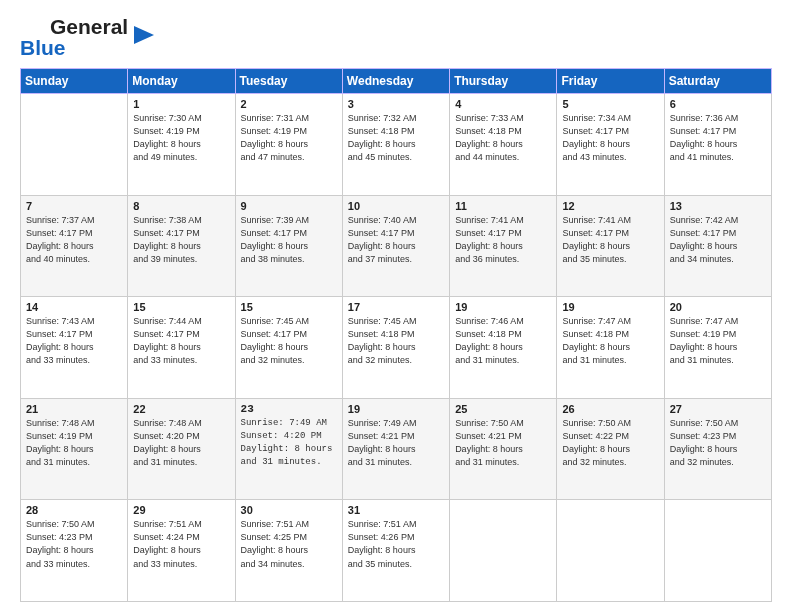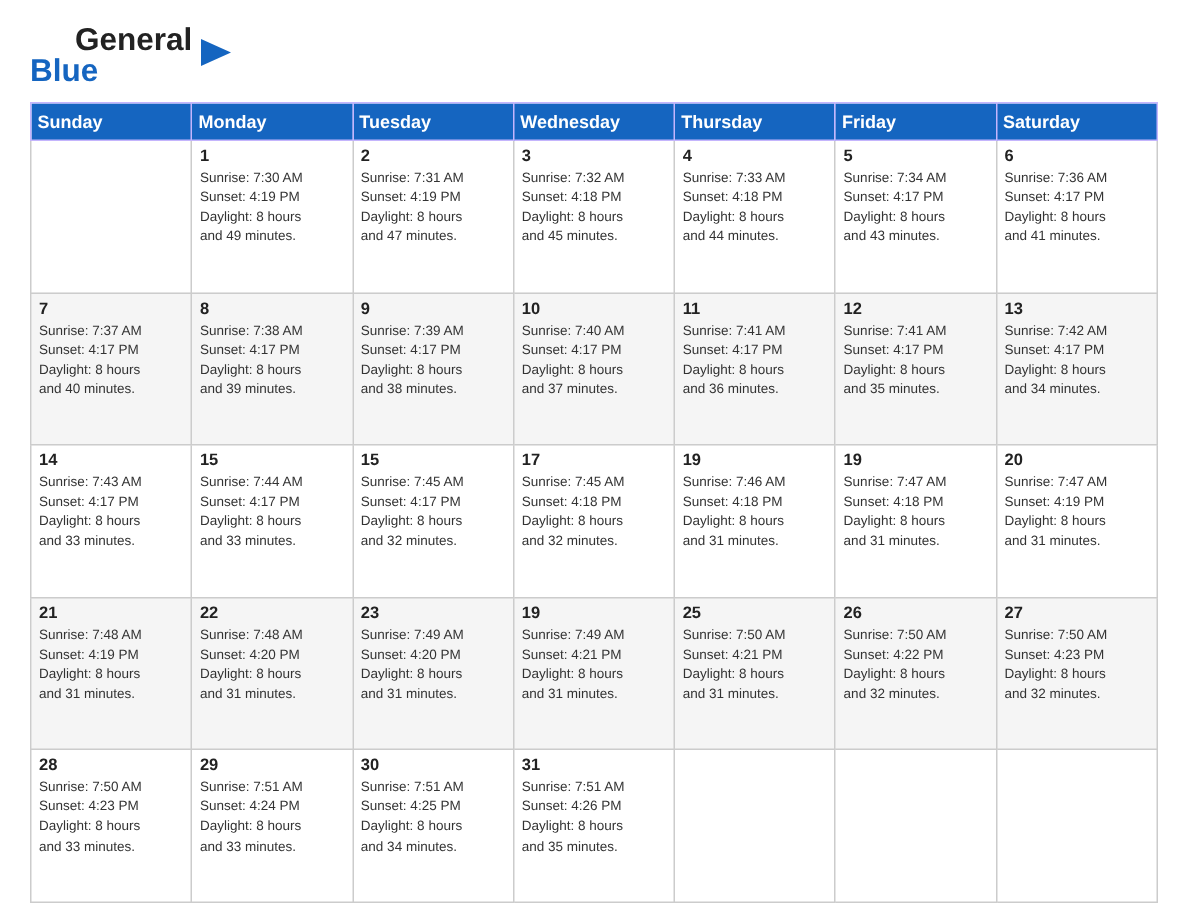--- a/index.html
+++ b/index.html
@@ -209,21 +209,21 @@
         </tr>
         <tr>
           <td style="background: rgb(245, 245, 245);">
             <span class="day-num">21</span>
             <div class="day-info">Sunrise: 7:48 AM<br>Sunset: 4:19 PM<br>Daylight: 8 hours<br>and 31 minutes.</div>
           </td>
           <td style="background: rgb(245, 245, 245);">
             <span class="day-num">22</span>
             <div class="day-info">Sunrise: 7:48 AM<br>Sunset: 4:20 PM<br>Daylight: 8 hours<br>and 31 minutes.</div>
           </td>
-          <td style="background: rgb(245, 245, 245);">
+          <td style="background: rgb(245, 245, 245); font-family: Liberation Mono, monospace;">
             <span class="day-num">23</span>
             <div class="day-info">Sunrise: 7:49 AM<br>Sunset: 4:20 PM<br>Daylight: 8 hours<br>and 31 minutes.</div>
           </td>
           <td style="background: rgb(245, 245, 245);">
             <span class="day-num">19</span>
             <div class="day-info">Sunrise: 7:49 AM<br>Sunset: 4:21 PM<br>Daylight: 8 hours<br>and 31 minutes.</div>
           </td>
           <td style="background: rgb(245, 245, 245);">
             <span class="day-num">25</span>
             <div class="day-info">Sunrise: 7:50 AM<br>Sunset: 4:21 PM<br>Daylight: 8 hours<br>and 31 minutes.</div>

